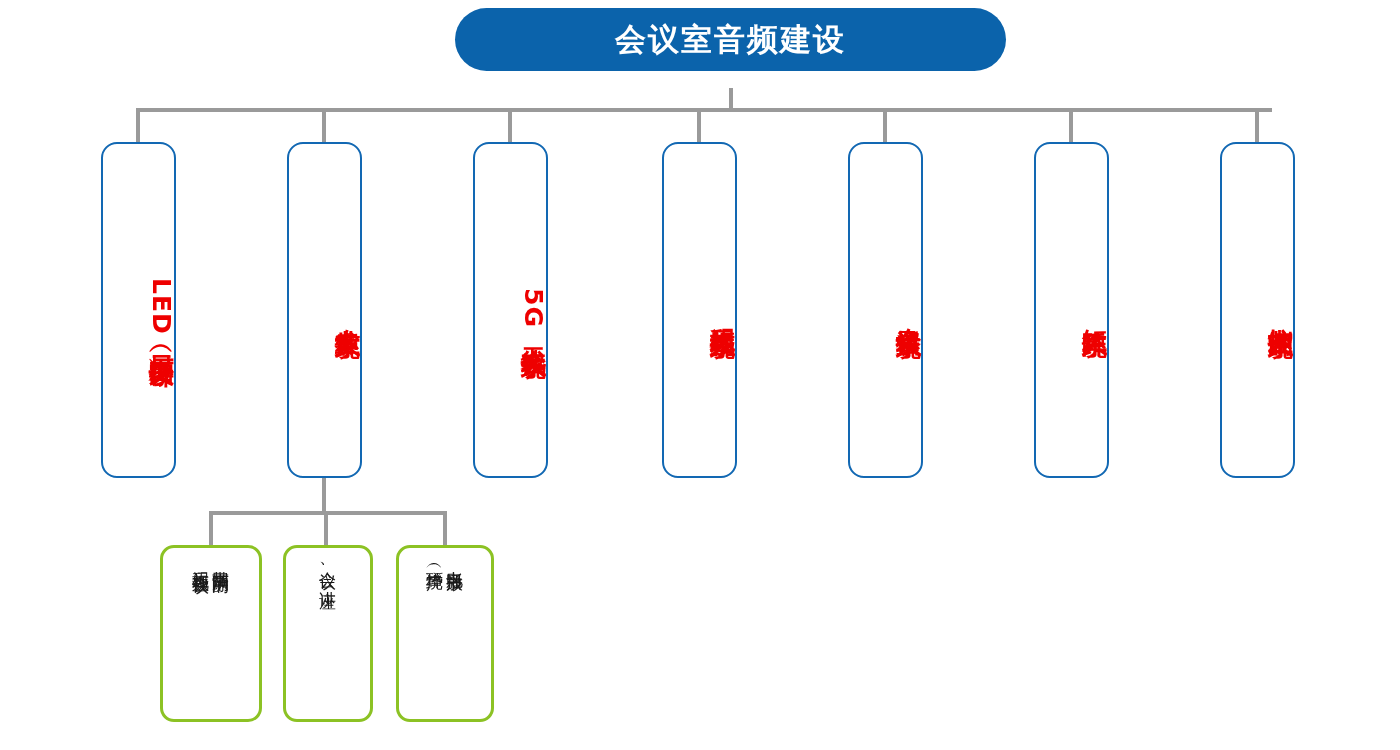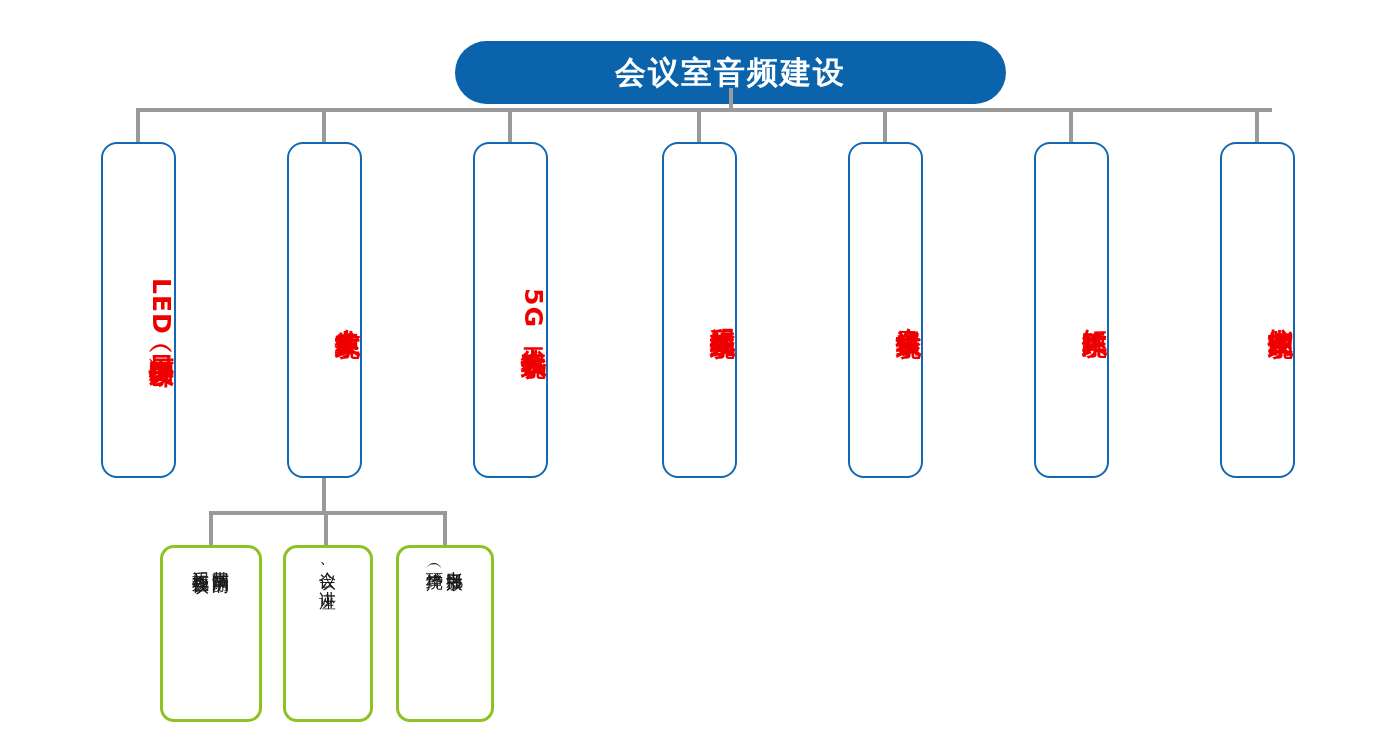--- a/index.html
+++ b/index.html
@@ -15,21 +15,21 @@
     width: 1400px;
     height: 750px;
     background: #ffffff;
     overflow: hidden;
   }
 
   
   .title-box {
     position: absolute;
     left: 455px;
-    top: 41px;
+    top: 8px;
     width: 551px;
     height: 63px;
     background: #0b63ab;
     border-radius: 32px;
     display: flex;
     align-items: center;
     justify-content: center;
     box-sizing: border-box;
   }
   .title-text {

